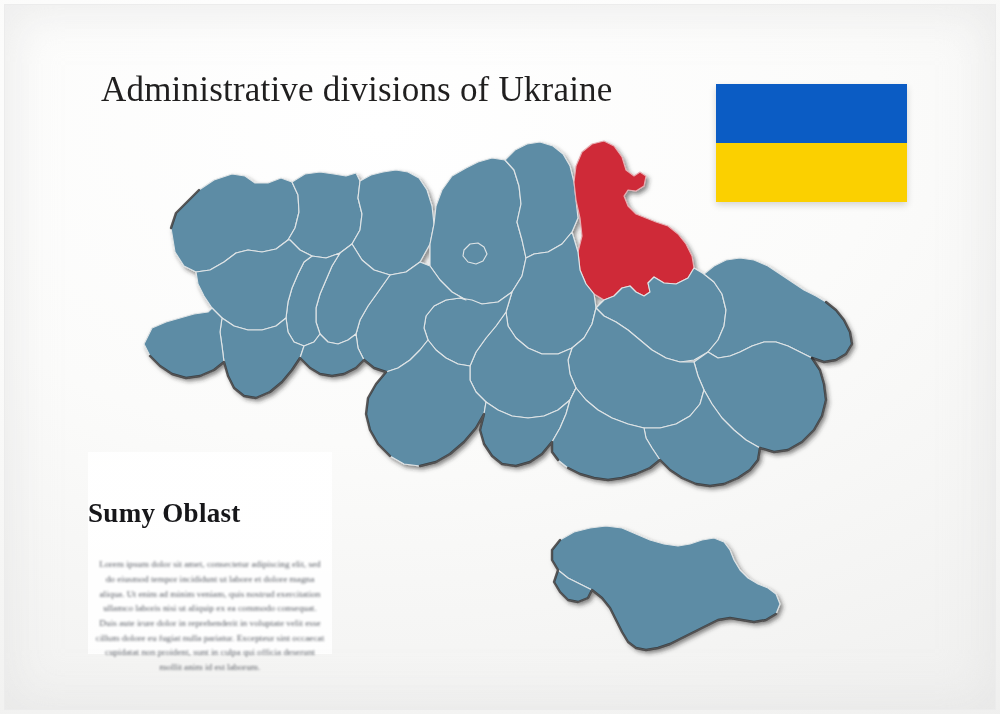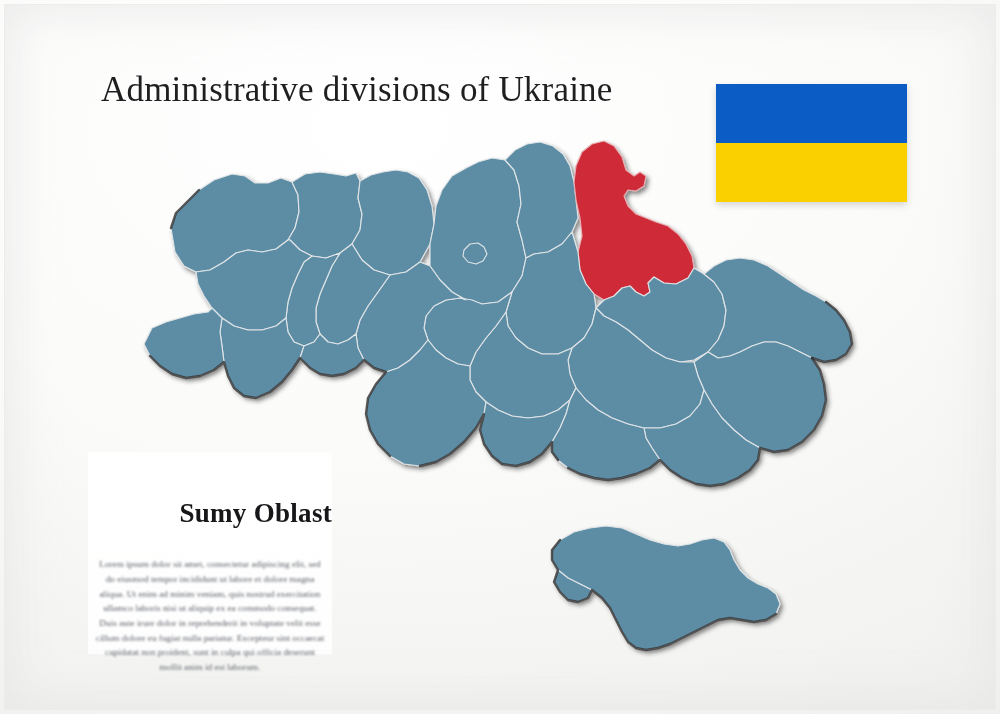--- a/index.html
+++ b/index.html
@@ -60,21 +60,21 @@
     height: 202px;
     background: linear-gradient(180deg,
         rgba(255,255,255,0.92) 0%,
         rgba(255,255,255,0.96) 35%,
         rgba(255,255,255,0.88) 100%);
   }
   #oblast-name {
     position: absolute;
     left: 0; right: 0;
     top: 46px;
-    text-align: right;
+    text-align: left;
     font-size: 27px;
     font-weight: 700;
     color: #17171a;
     letter-spacing: 0.3px;
   }
   #oblast-desc {
     position: absolute;
     left: 8px; right: 8px;
     top: 96px;
     text-align: center;

